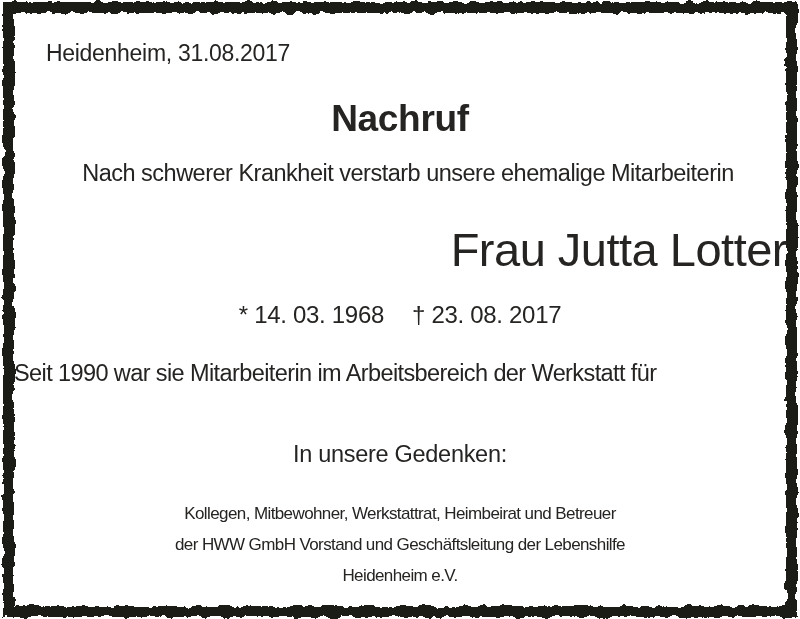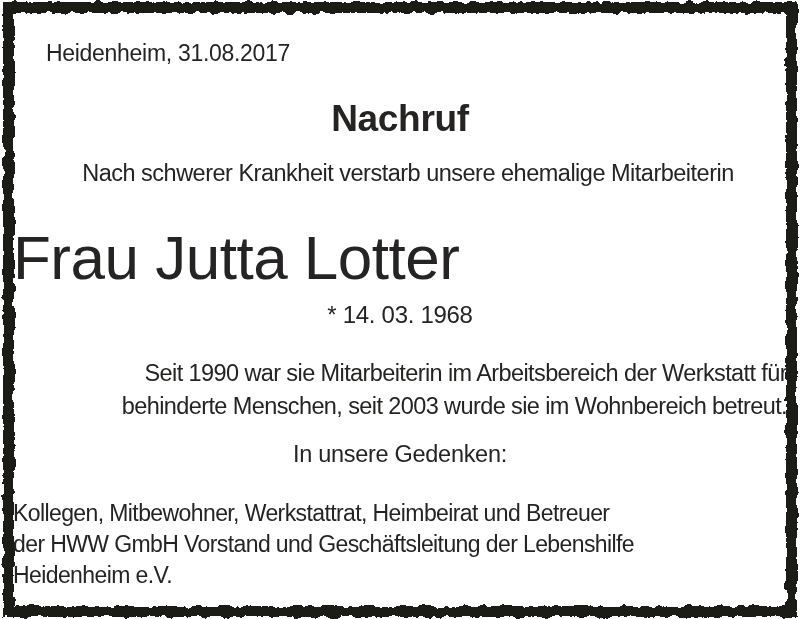--- a/index.html
+++ b/index.html
@@ -64,44 +64,44 @@
     text-align: center;
     font-size: 23.5px;
     letter-spacing: -0.5px;
     white-space: nowrap;
   }
   .name {
     position: absolute;
     left: 0;
     right: 0;
     top: 213px;
-    text-align: left;
-    font-size: 62px;
+    text-align: right;
+    font-size: 47px;
     line-height: 1.05;
     letter-spacing: -0.5px;
     white-space: nowrap;
   }
   .dates {
     position: absolute;
     left: 0;
     right: 0;
     top: 289px;
     display: flex;
     justify-content: center;
     gap: 28px;
     font-size: 24px;
     letter-spacing: -0.3px;
   }
   .body-par {
     position: absolute;
-    left: 7px;
+    left: 1px;
     right: 0;
     top: 345px;
     margin: 0;
-    text-align: right;
+    text-align: left;
     font-size: 23.5px;
     line-height: 33px;
     letter-spacing: -0.6px;
     white-space: nowrap;
   }
   .remembrance {
     position: absolute;
     left: 0;
     right: 0;
     top: 429px;
@@ -109,22 +109,22 @@
     text-align: center;
     font-size: 23.5px;
     letter-spacing: -0.3px;
   }
   .closing {
     position: absolute;
     left: 0;
     right: 0;
     top: 486px;
     margin: 0;
-    text-align: left;
-    font-size: 23px;
+    text-align: center;
+    font-size: 17px;
     line-height: 31px;
     letter-spacing: -0.6px;
     white-space: nowrap;
   }
   .defs-svg {
     position: absolute;
     width: 0;
     height: 0;
   }
 </style>
@@ -147,25 +147,25 @@
     <div class="dateline">Heidenheim, 31.08.2017</div>
 
     <h1 class="title">Nachruf</h1>
 
     <p class="intro">Nach schwerer Krankheit verstarb unsere ehemalige Mitarbeiterin</p>
 
     <div class="name">Frau Jutta Lotter</div>
 
     <div class="dates">
       <span>* 14. 03. 1968</span>
+      <span>† 23. 08. 2017</span>
     </div>
 
     <p class="body-par">
       <span>Seit 1990 war sie Mitarbeiterin im Arbeitsbereich der Werkstatt für</span><br>
-      <span>behinderte Menschen, seit 2003 wurde sie im Wohnbereich betreut.</span>
     </p>
 
     <p class="remembrance">In unsere Gedenken:</p>
 
     <p class="closing">
       <span>Kollegen, Mitbewohner, Werkstattrat, Heimbeirat und Betreuer</span><br>
       <span>der HWW GmbH Vorstand und Geschäftsleitung der Lebenshilfe</span><br>
       <span>Heidenheim e.V.</span>
     </p>
   </div>

